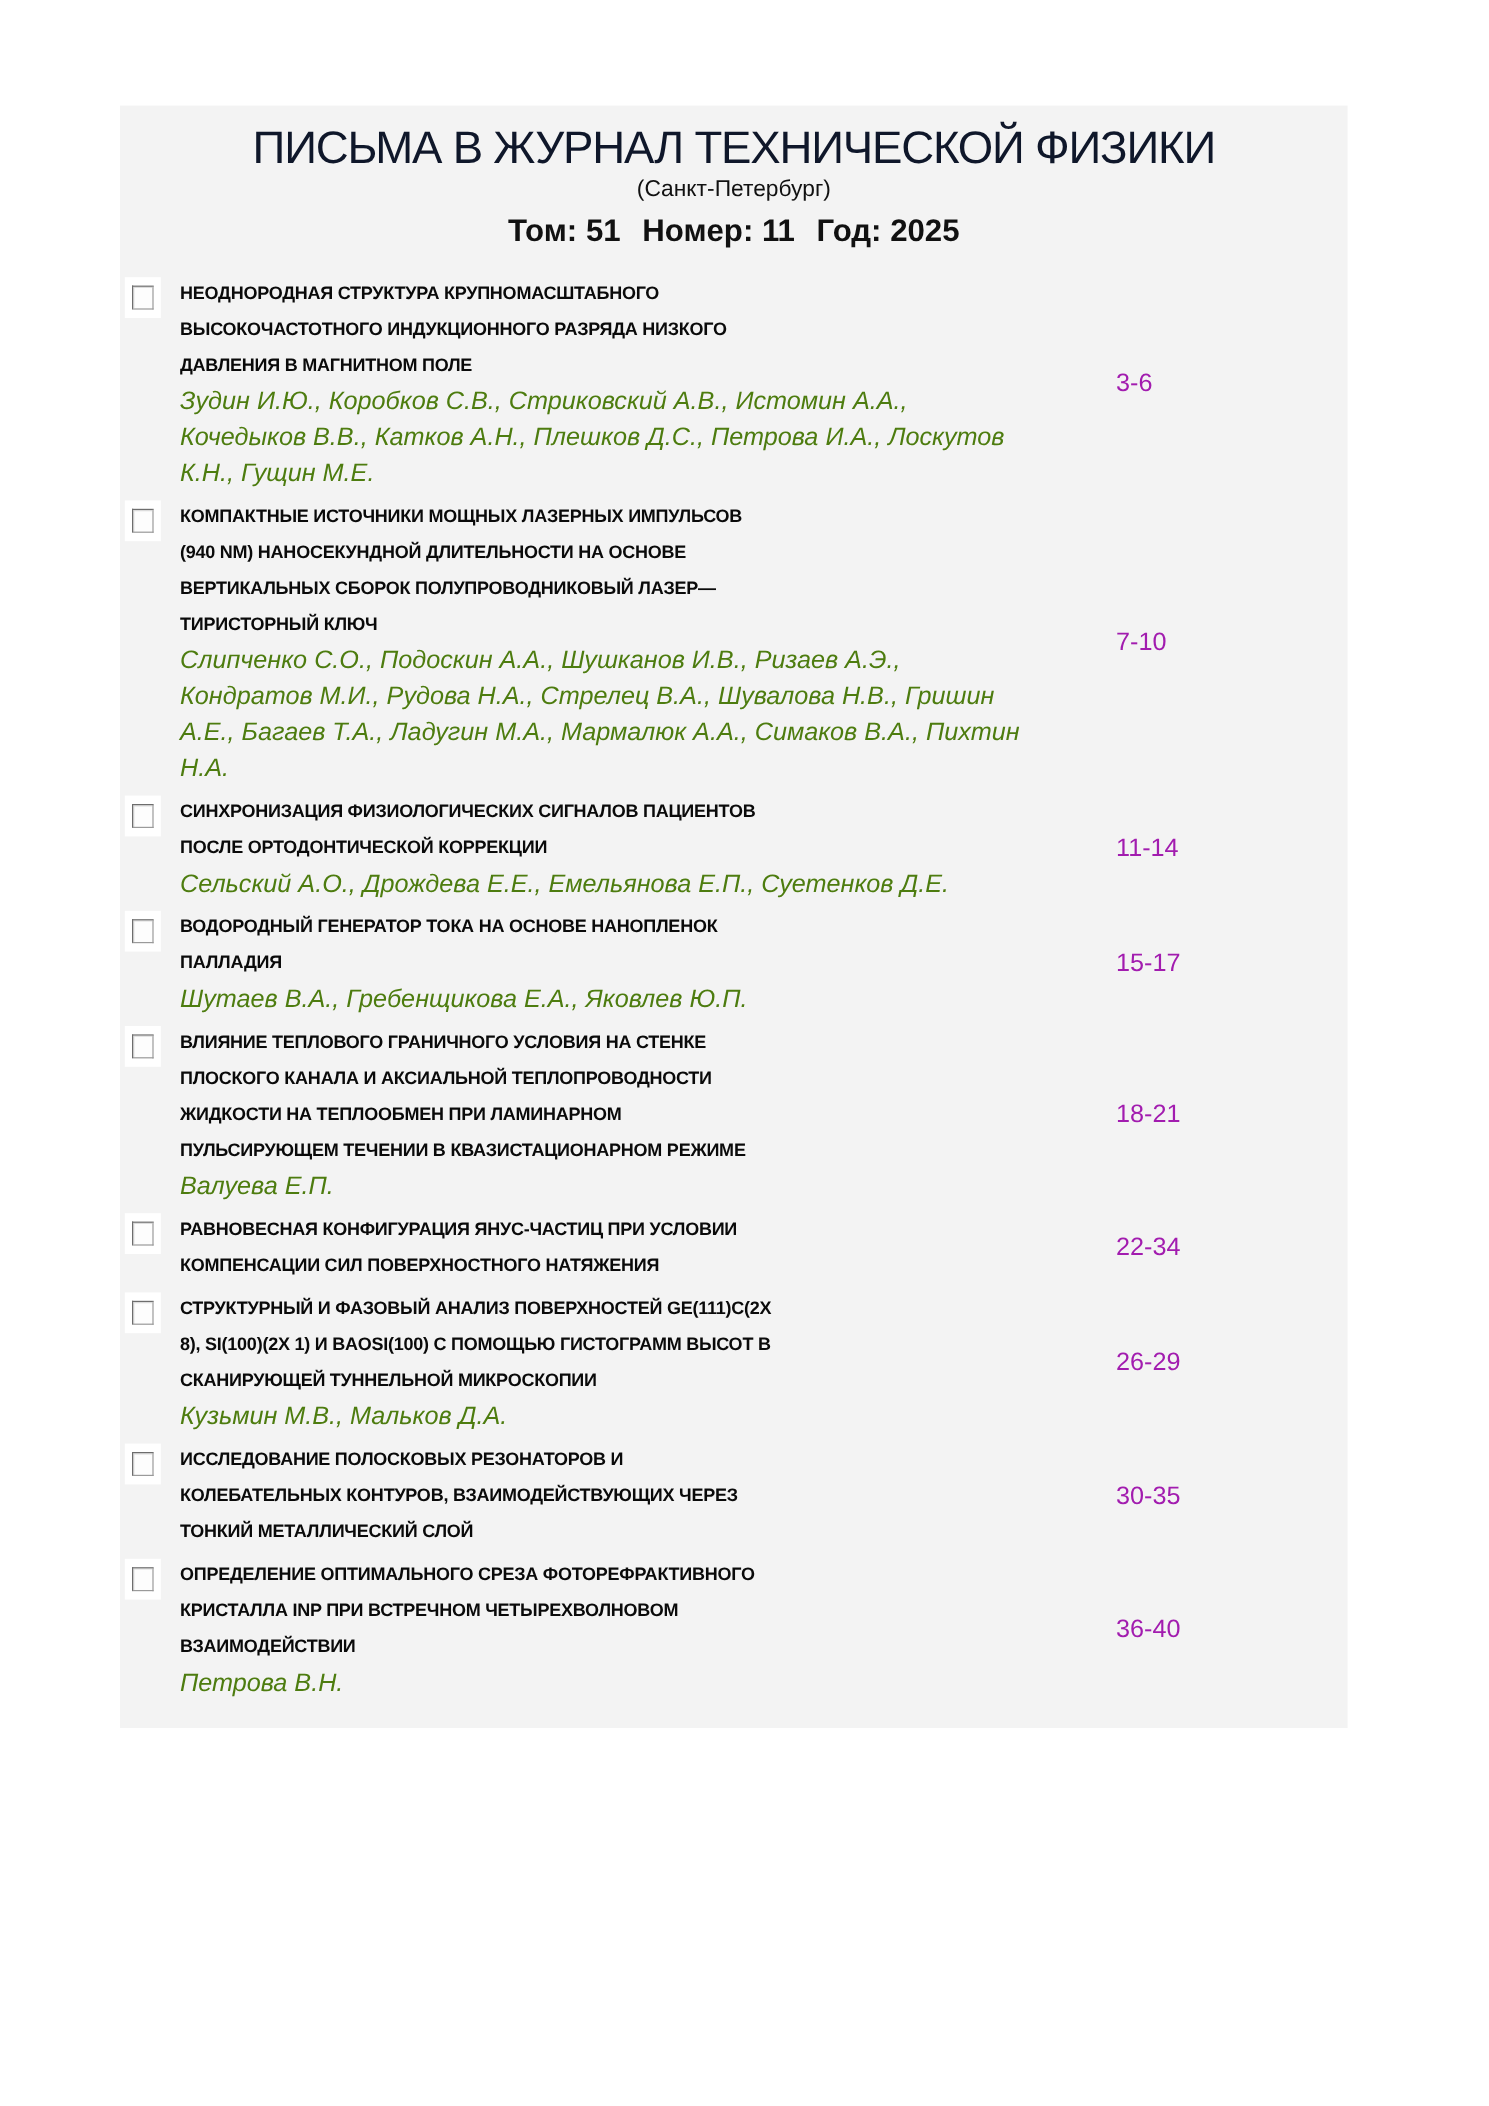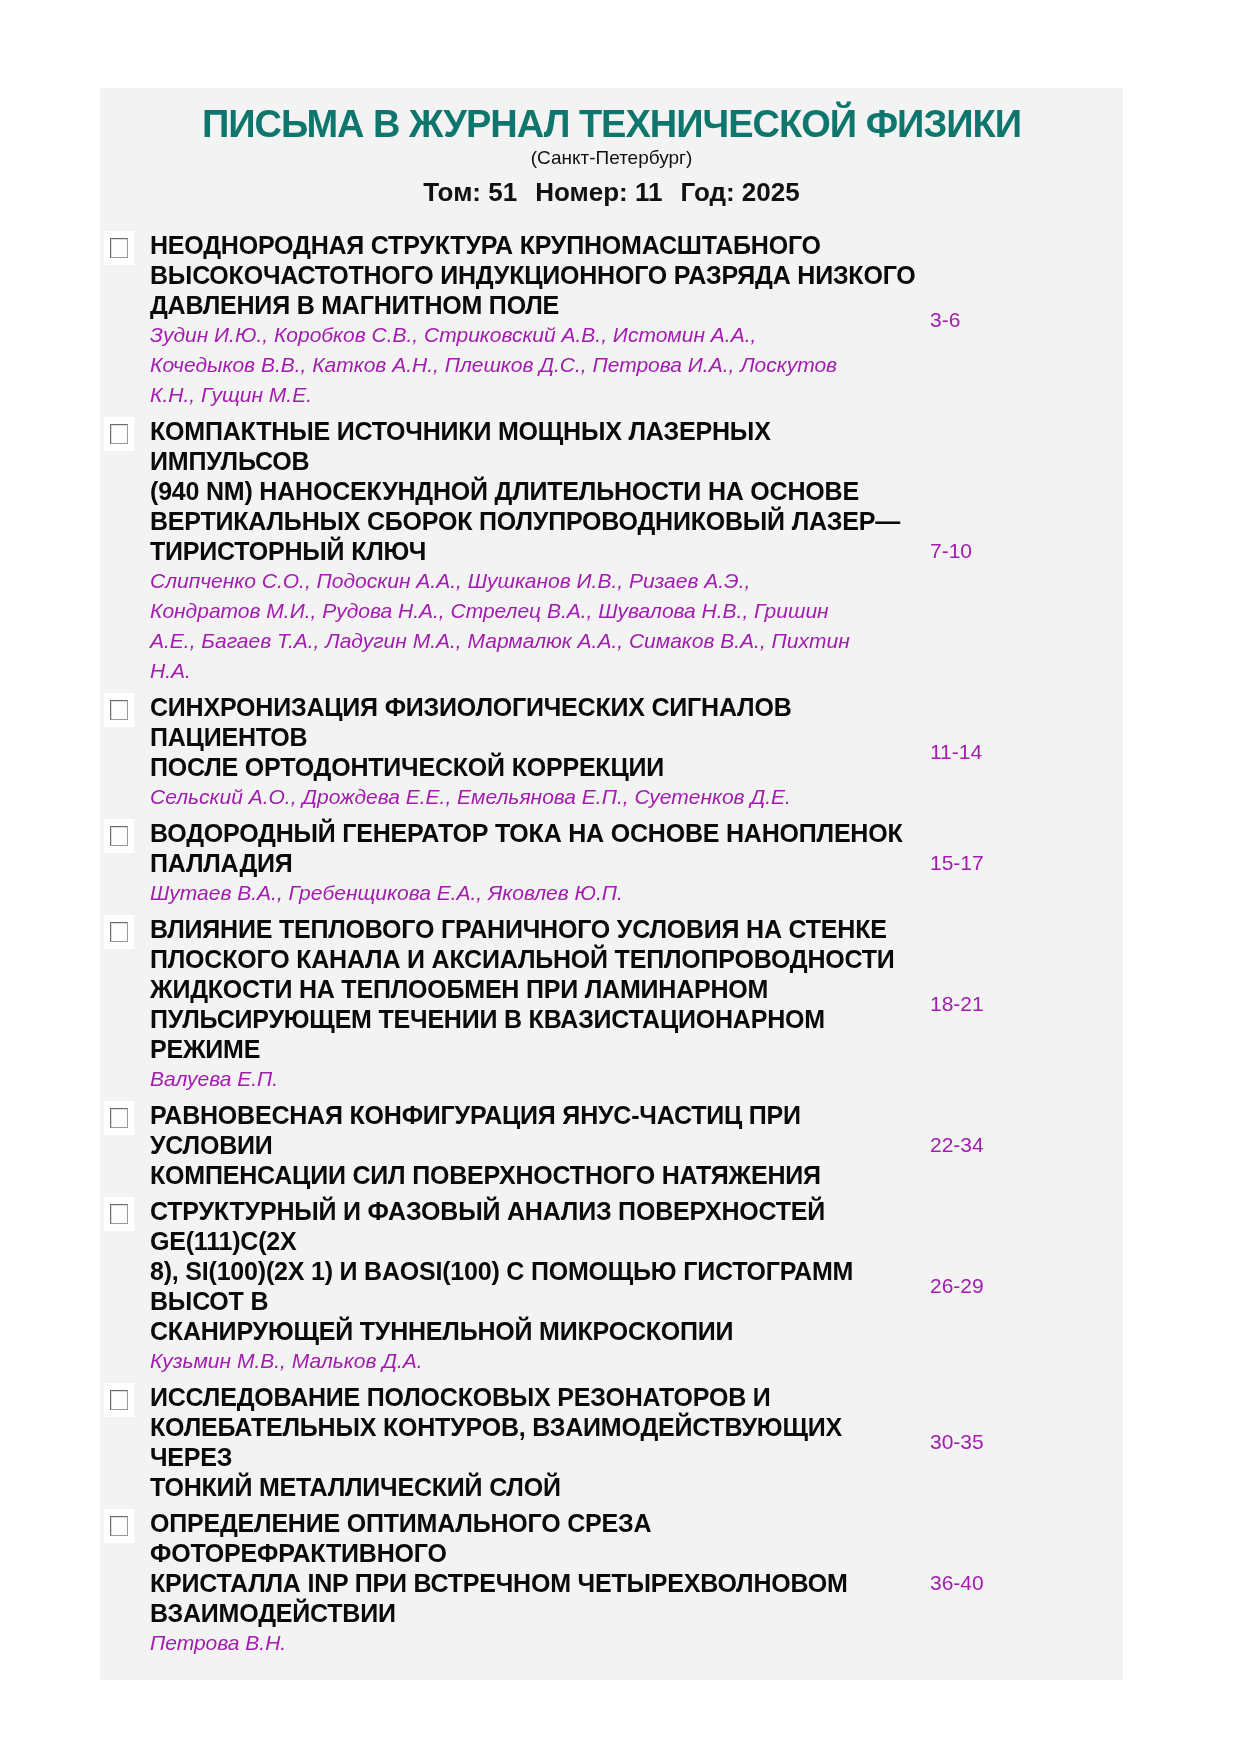--- a/index.html
+++ b/index.html
@@ -16,23 +16,23 @@
     width:1023px;
     background:#f3f3f3;
     padding:14px 0 16px 0;
     box-sizing:border-box;
   }
   .hdr{ text-align:center; }
   .journal-title{
     margin:0;
     font-size:38px;
     line-height:44px;
-    font-weight:bold;
+    font-weight:normal;
     letter-spacing:-1px;
-    color:#0f766e;
+    color:#0f172a;
   }
   .city{
     font-size:19px;
     line-height:24px;
     color:#111;
   }
   .issue-line{
     display:flex;
     justify-content:center;
     gap:18px;
@@ -65,32 +65,32 @@
     border-left-color:#6d6d6d;
     box-shadow:inset 1px 1px 0 #dcdcdc;
   }
   .txt{
     width:780px;
     margin-left:16px;
     flex:0 0 auto;
   }
   .title{
     font-weight:bold;
-    font-size:25px;
+    font-size:15px;
     line-height:30px;
     letter-spacing:-0.2px;
     white-space:pre-line;
     color:#0a0a0a;
   }
   .authors{
     font-style:italic;
     font-size:21px;
     line-height:30px;
     white-space:pre-line;
-    color:#a21caf;
+    color:#4d7c0f;
   }
   .pages{
     flex:1 1 auto;
     align-self:center;
     text-align:left;
     font-size:21px;
     color:#a21caf;
   }
 </style>
 </head>

